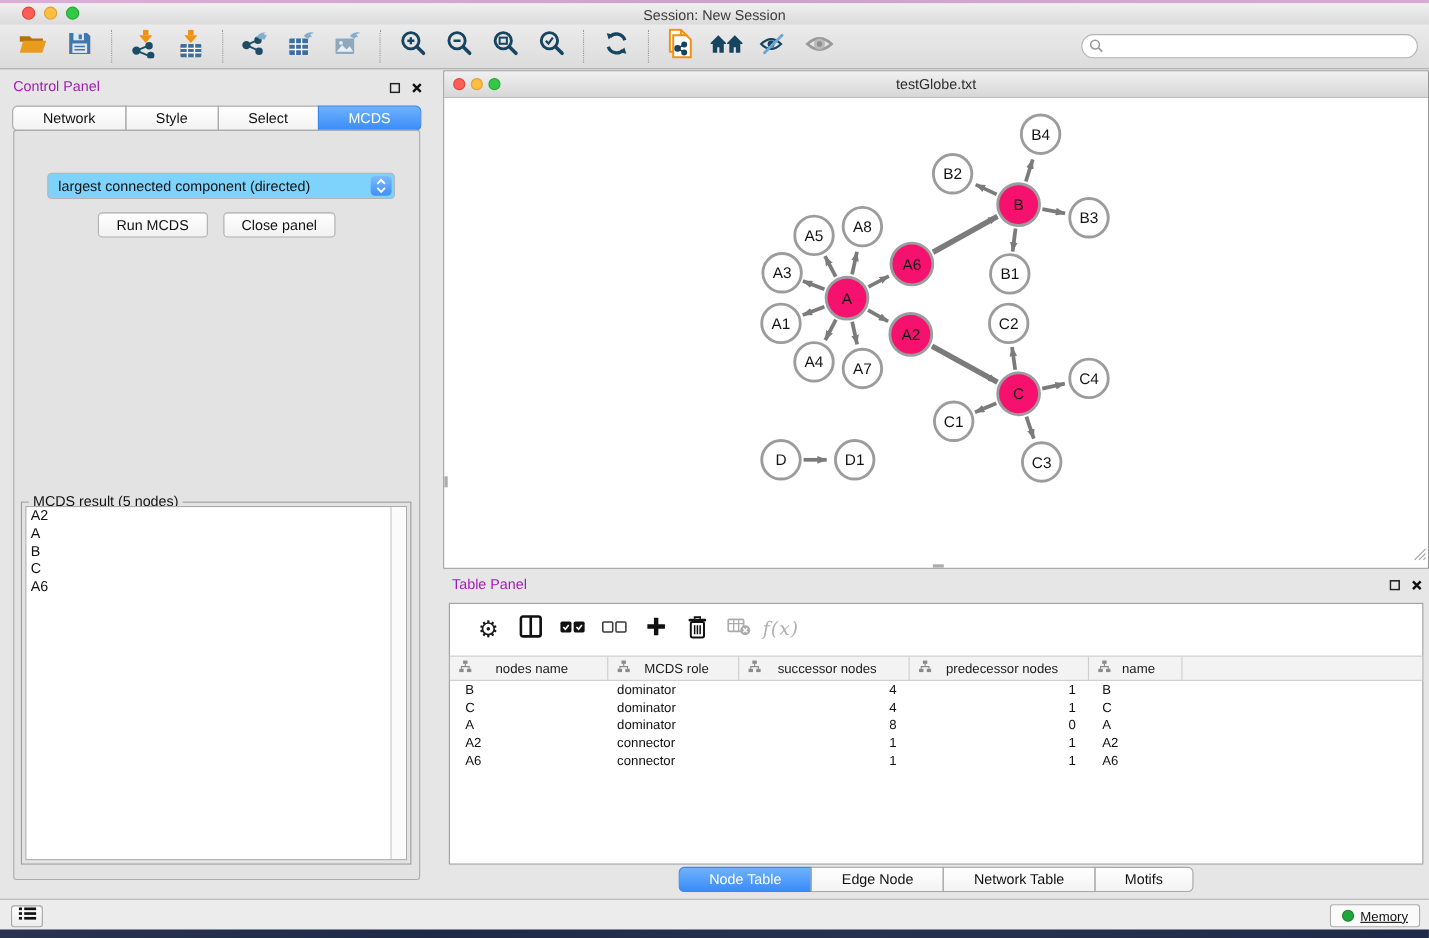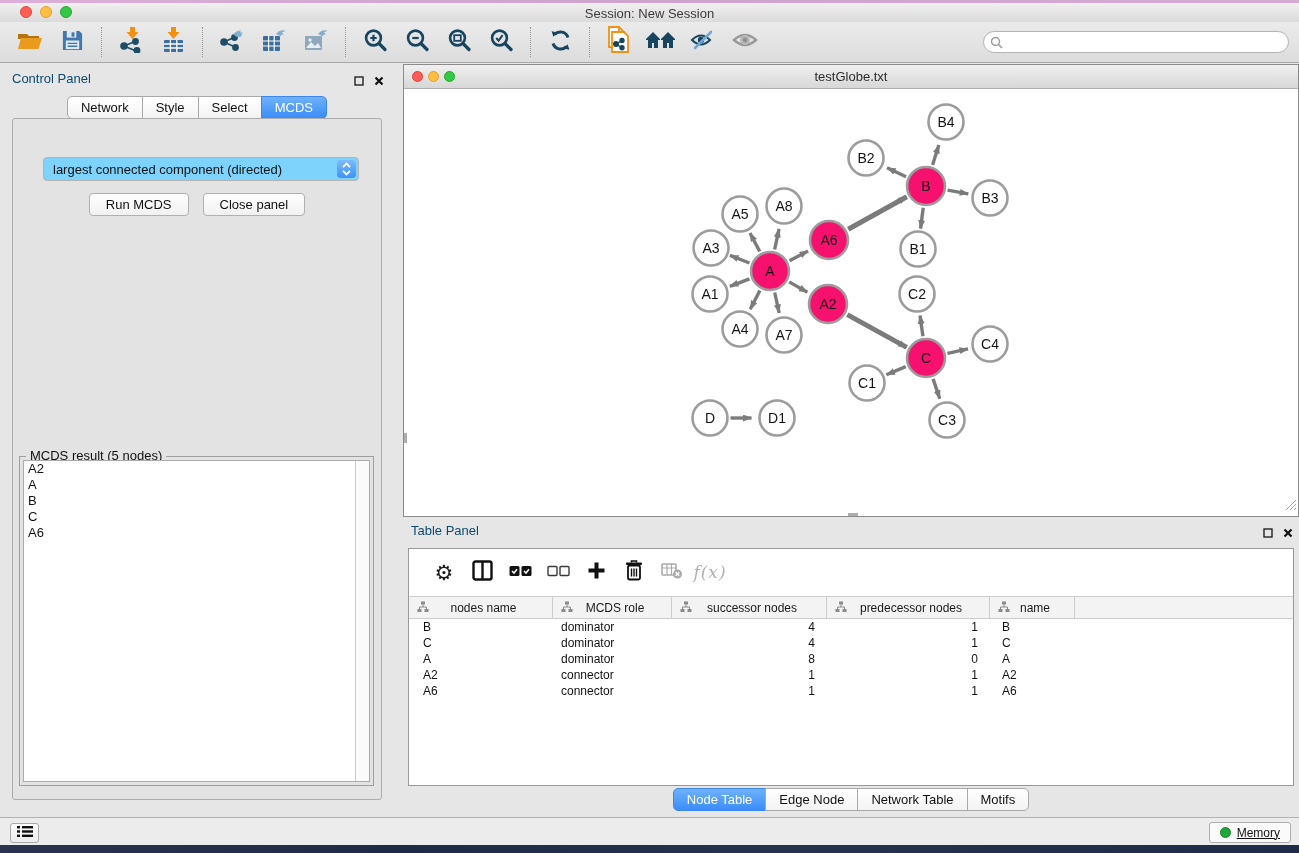--- a/index.html
+++ b/index.html
@@ -21,24 +21,24 @@
   #toolbar{left:0;top:22px;width:1299px;height:41px;background:linear-gradient(#ebebeb,#dcdcdc);border-bottom:1px solid #a8a8a8;display:flex;align-items:center;padding:0;box-sizing:border-box;}
   .tbtn{height:34px;min-width:36px;display:flex;align-items:center;justify-content:center;margin:0 3px;}
   .tbtn:first-child{margin-left:12px;}
   .tsep{width:0;height:30px;border-left:1px dotted #979797;margin:0 8px;}
   #search-wrap{margin-left:auto;margin-right:10px;position:relative;}
   #search-input{width:274px;height:18px;border:1px solid #b4b4b4;border-radius:11px;background:#fff;padding:1px 8px 1px 22px;font-size:12px;outline:none;color:#333;}
   #search-icon{position:absolute;left:7px;top:4px;}
 
   
   #control-panel{left:4px;top:68px;width:386px;height:744px;}
-  .panel-title{position:absolute;left:8px;top:3px;font-size:13px;color:#0c4a6e;}
+  .panel-title{position:absolute;left:8px;top:3px;font-size:13px;color:#a21caf;}
   .win-btns{position:absolute;right:6px;top:4px;display:flex;gap:10px;align-items:center;}
   #cp-tabs{position:absolute;left:0;top:28px;width:100%;display:flex;justify-content:center;}
-  .seg{border:1px solid #a9a9a9;background:linear-gradient(#ffffff,#f3f3f3);padding:3px 13px;font-size:13px;color:#111;margin-left:-1px;cursor:default;white-space:nowrap;}
+  .seg{border:1px solid #a9a9a9;background:linear-gradient(#ffffff,#f3f3f3);padding:3px 27px;font-size:13px;color:#111;margin-left:-1px;cursor:default;white-space:nowrap;}
   .seg.first{border-radius:5px 0 0 5px;margin-left:0;}
   .seg.last{border-radius:0 5px 5px 0;}
   .seg.active{background:linear-gradient(#6fb2fc,#3a8cf9);border-color:#3a86ec;color:#fff;}
   #cp-body{position:absolute;left:8px;top:50px;right:8px;bottom:12px;border:1px solid #acacac;border-radius:3px;background:#e3e3e3;}
   #opt-label{position:absolute;left:0;right:0;top:15px;text-align:center;font-size:13px;color:#111;}
   #criterion-select{position:absolute;left:30px;top:38px;width:316px;height:24px;background:#7dd3fc;border:1px solid #b3b3b3;border-radius:4px;box-sizing:border-box;}
   #criterion-text{position:absolute;left:9px;top:4px;font-size:13px;color:#111;white-space:nowrap;}
   #criterion-stepper{position:absolute;right:2px;top:2px;width:19px;height:18px;border-radius:4px;background:linear-gradient(#7cbbfd,#3f90f8);}
   .cp-buttons{position:absolute;left:0;right:0;top:74px;display:flex;justify-content:center;gap:14px;}
   .push-btn{border:1px solid #b0b0b0;border-radius:4px;background:linear-gradient(#ffffff,#f1f1f1);font-size:13px;color:#111;padding:3px 16px;font-family:"Liberation Sans",sans-serif;}

